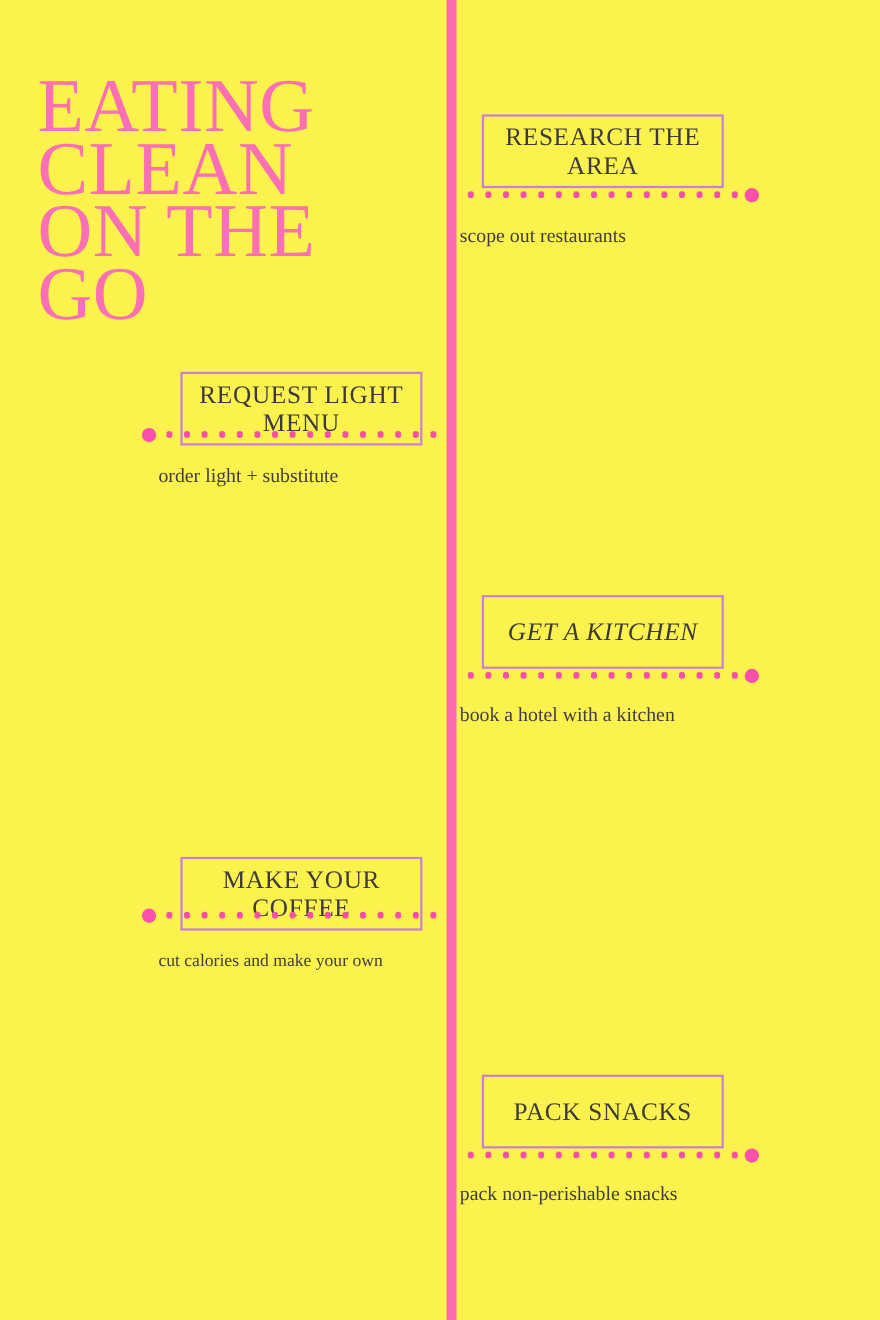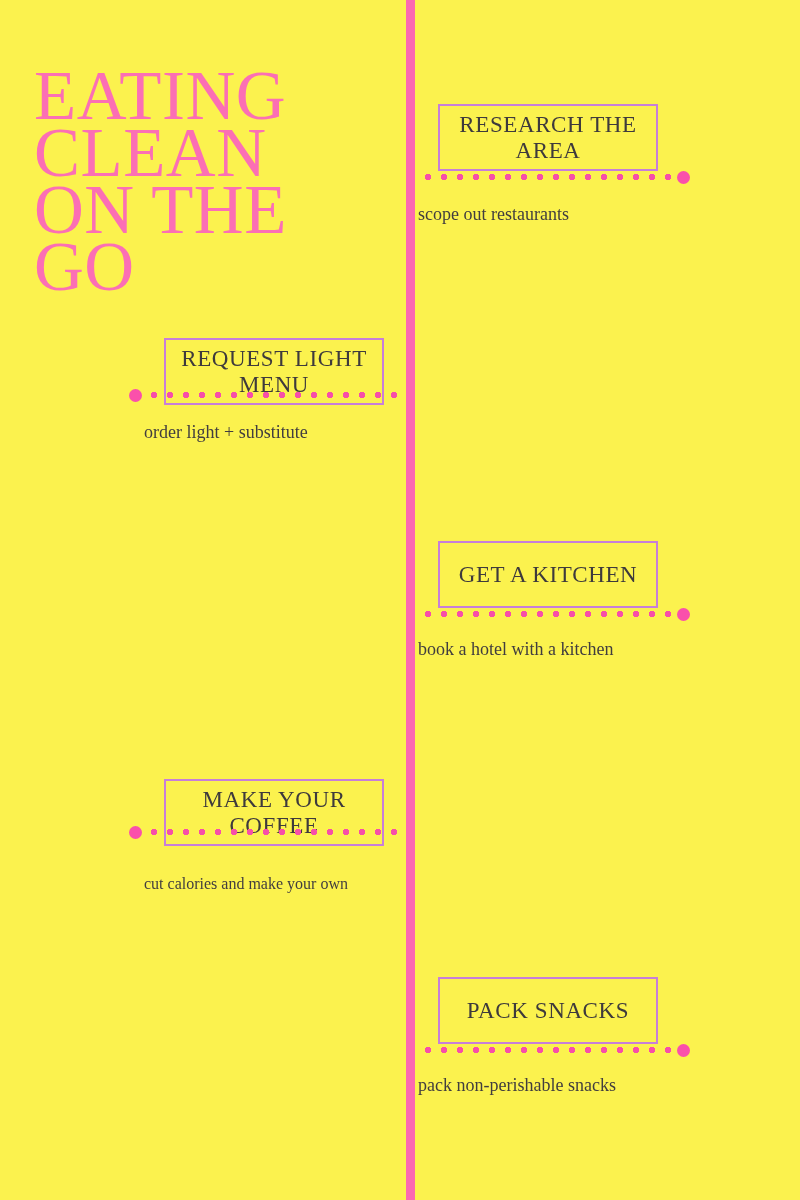--- a/index.html
+++ b/index.html
@@ -128,31 +128,31 @@
   </div>
 
   <div class="entry left" style="top:322px;">
     <div class="box" style="top:0px;margin-top:16px;">REQUEST LIGHT MENU</div>
     <div class="dots" style="top:70px;"></div>
     <div class="node" style="top:67px;"></div>
     <div class="caption" style="top:100px;">order light + substitute</div>
   </div>
 
   <div class="entry right" style="top:541px;">
-    <div class="box" style="top:0px;">GET A KITCHEN</div>
+    <div class="box" style="top:0px;font-style:italic;">GET A KITCHEN</div>
     <div class="dots" style="top:70px;"></div>
     <div class="node" style="top:67px;"></div>
     <div class="caption" style="top:98px;">book a hotel with a kitchen</div>
   </div>
 
   <div class="entry left" style="top:759px;">
     <div class="box" style="top:0px;margin-top:20px;">MAKE YOUR COFFEE</div>
     <div class="dots" style="top:70px;"></div>
     <div class="node" style="top:67px;"></div>
-    <div class="caption" style="top:116px;font-size:16px;">cut calories and make your own</div>
+    <div class="caption" style="top:106px;font-size:16px;">cut calories and make your own</div>
   </div>
 
   <div class="entry right" style="top:977px;">
     <div class="box" style="top:0px;">PACK SNACKS</div>
     <div class="dots" style="top:70px;"></div>
     <div class="node" style="top:67px;"></div>
     <div class="caption" style="top:98px;">pack non-perishable snacks</div>
   </div>
 
 </div>

